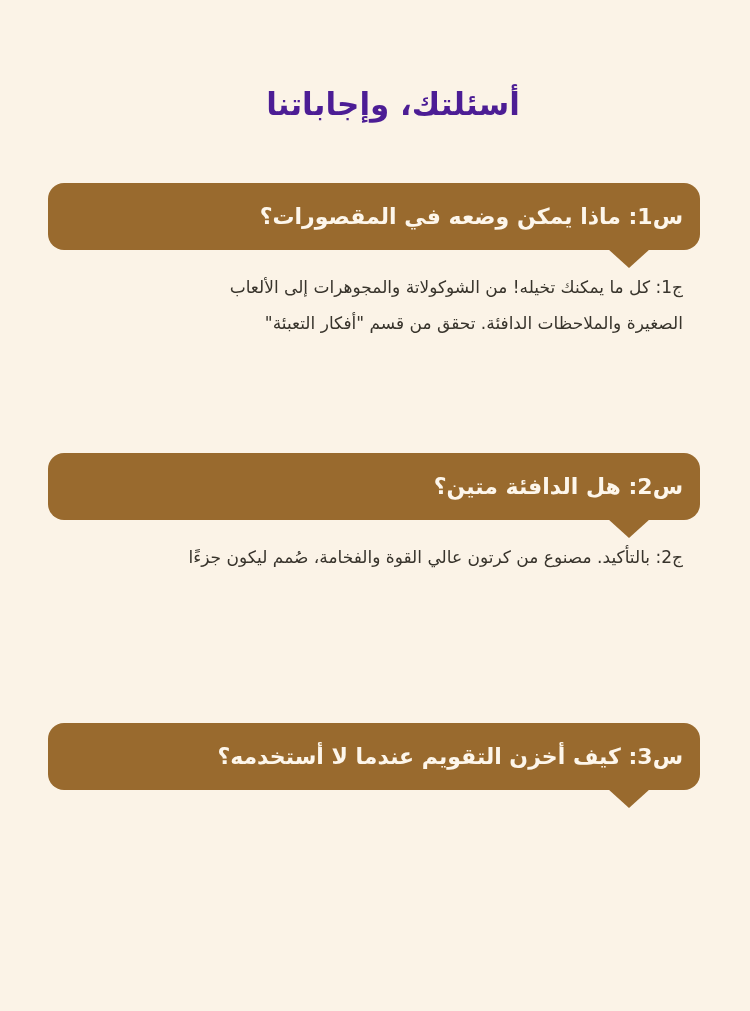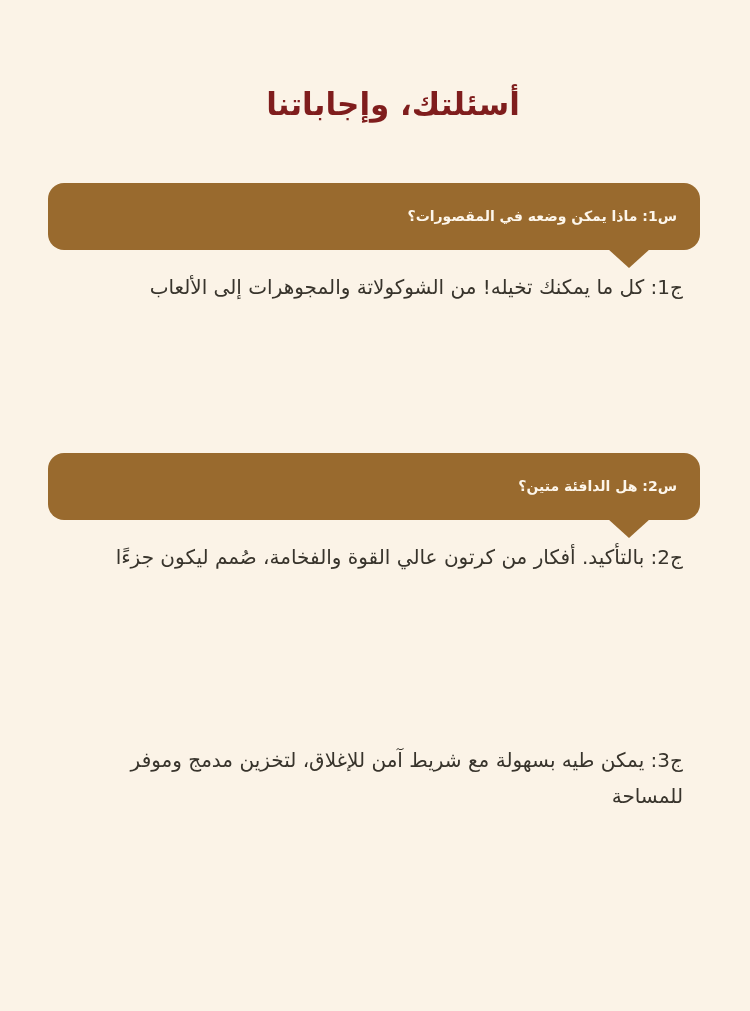--- a/index.html
+++ b/index.html
@@ -14,58 +14,58 @@
     width:750px;height:1011px;
     background:var(--bg);
     font-family:"DejaVu Sans","Liberation Sans",sans-serif;
     color:var(--ink);
     overflow:hidden;
   }
   .page{position:relative;width:750px;height:1011px;background:var(--bg);}
   .page-title{
     position:absolute;top:86px;left:0;right:0;
     margin:0;text-align:center;
-    font-size:31px;font-weight:700;color:#7f1d1d;
+    font-size:31px;font-weight:700;color:#4c1d95;
     letter-spacing:0;
     padding-left:36px;
   }
   .sections{position:absolute;top:183px;left:0;right:0;}
   .faq-section{position:relative;height:270px;}
   .q-bar{
     position:relative;
     height:67px;
     margin:0 50px 0 48px; 
     background:var(--brown);
     border-radius:16px;
   }
   .q-text{
     display:block;
     line-height:67px;
     text-align:right;
-    padding:0 23px 0 20px;
-    font-size:14px;
+    padding:0 17px 0 20px;
+    font-size:22px;
     font-weight:700;
     color:var(--bar-text);
     white-space:nowrap;
     overflow:visible;
   }
   .q-tail{
     position:absolute;
     top:66px;
     right:50px;
     width:0;height:0;
     border-left:21px solid transparent;
     border-right:21px solid transparent;
     border-top:19px solid var(--brown);
   }
   .answer{
     margin-top:19px;
     padding:0 67px;
     text-align:right;
-    font-size:20px;
+    font-size:17px;
     line-height:36px;
     color:var(--ink);
   }
   .answer-line{white-space:nowrap;}
 </style>
 </head>
 <body>
 
 <div class="page">
 
@@ -73,34 +73,35 @@
 
   <div class="sections">
 
     <section class="faq-section">
       <div class="q-bar">
         <span class="q-text">س1: ماذا يمكن وضعه في المقصورات؟</span>
         <span class="q-tail"></span>
       </div>
       <div class="answer">
         <div class="answer-line">ج1: كل ما يمكنك تخيله! من الشوكولاتة والمجوهرات إلى الألعاب</div>
+        <div class="answer-line">الصغيرة والملاحظات الدافئة. تحقق من قسم "أفكار التعبئة"</div>
       </div>
     </section>
 
     <section class="faq-section">
       <div class="q-bar">
         <span class="q-text">س2: هل الدافئة متين؟</span>
         <span class="q-tail"></span>
       </div>
       <div class="answer">
-        <div class="answer-line">ج2: بالتأكيد. أفكار من كرتون عالي القوة والفخامة، صُمم ليكون جزءًا</div>
+        <div class="answer-line">ج2: بالتأكيد. مصنوع من كرتون عالي القوة والفخامة، صُمم ليكون جزءًا</div>
       </div>
     </section>
 
     <section class="faq-section">
-      <div class="answer">
-        <div class="answer-line">ج3: يمكن طيه بسهولة مع شريط آمن للإغلاق، لتخزين مدمج وموفر</div>
-        <div class="answer-line">للمساحة</div>
+      <div class="q-bar">
+        <span class="q-text">س3: كيف أخزن التقويم عندما لا أستخدمه؟</span>
+        <span class="q-tail"></span>
       </div>
     </section>
 
   </div>
 </div>
 
 </body></html>

